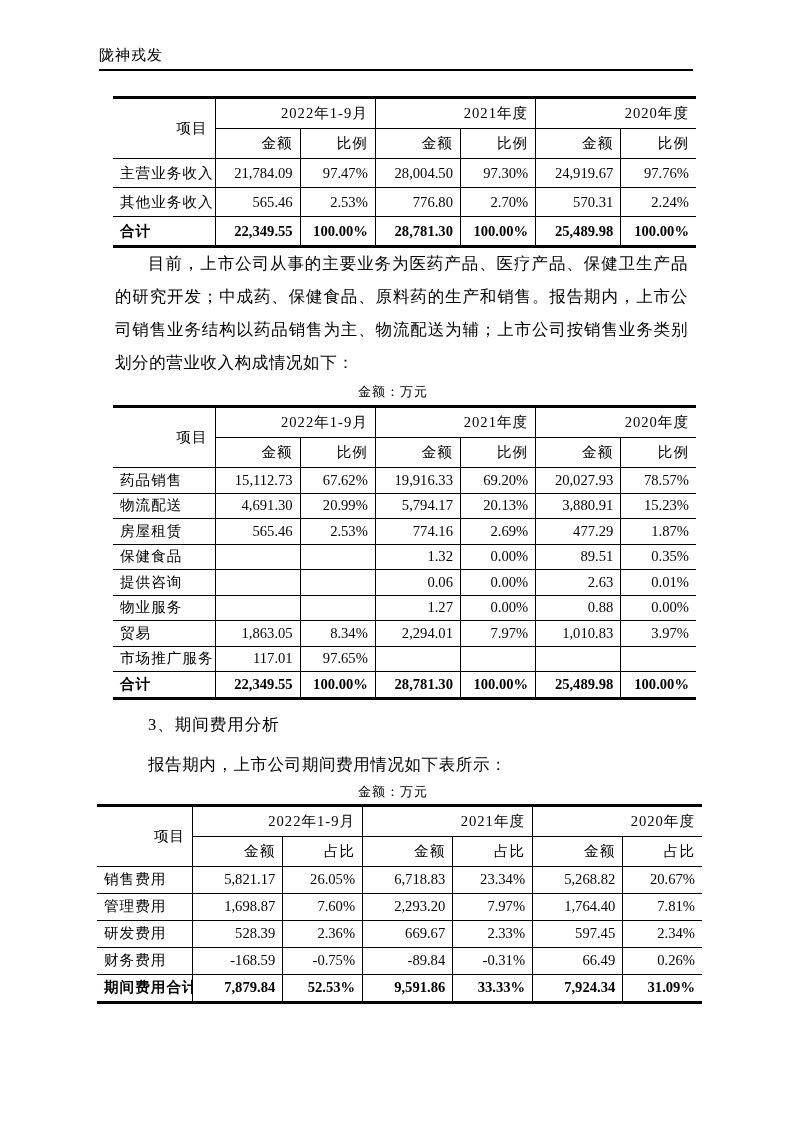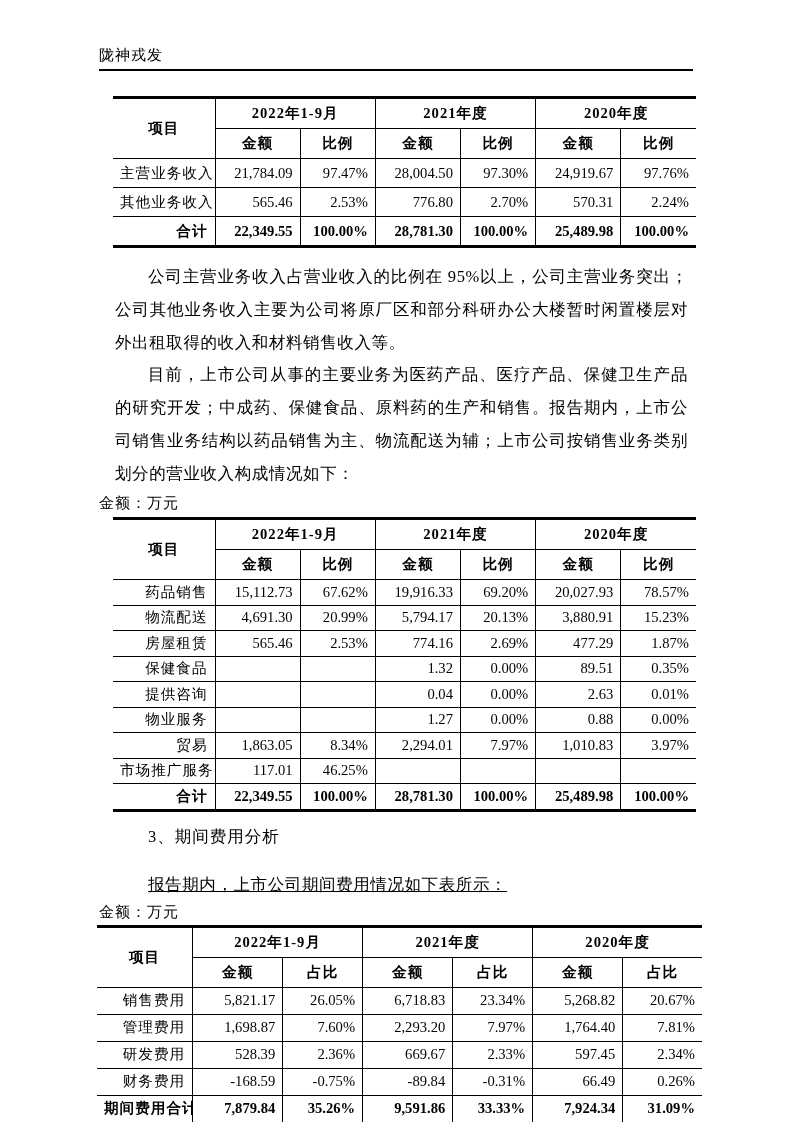--- a/index.html
+++ b/index.html
@@ -34,49 +34,49 @@
   table.doc-table th, table.doc-table td{
     border:1px solid #000;
     padding:1px 7px;
     font-size:14.6px;
     overflow:hidden;
     white-space:nowrap;
   }
   table.doc-table th:first-child, table.doc-table td:first-child{border-left:none;}
   table.doc-table th:last-child,  table.doc-table td:last-child{border-right:none;}
   table.doc-table th{
-    text-align:center;font-weight:bold;height:27px;letter-spacing:1px;
+    text-align:right;font-weight:normal;height:27px;letter-spacing:1px;
   }
   table.doc-table td{height:24px;}
   table.t1 td{height:26px;}
   table.t2 td{height:22.5px;}
-  td.item{text-align:right;letter-spacing:1px;}
+  td.item{text-align:left;letter-spacing:1px;}
   td.num{text-align:right;}
   tr.total td{font-weight:bold;}
   
   .para{
     font-size:16.5px;
     line-height:33px;
     text-align:justify;
     text-indent:2em;
     letter-spacing:0.6px;
     margin:0 0 0 16px;
     width:573px;
   }
   .p1{margin-top:12px;}
   .p2{margin-top:0px;font-family:Liberation Mono, monospace;}
-  .p3{margin-top:20px;margin-bottom:0;text-decoration:underline;}
+  .p3{margin-top:12px;margin-bottom:0;}
   .section-heading{
     font-size:16.5px;
     margin:14px 0 0 49px;
     letter-spacing:1px;
   }
   .unit-label{
-    font-size:15px;
-    text-align:left;
+    font-size:13px;
+    text-align:center;
     margin:3px 6px 4px 0;
     letter-spacing:1px;
   }
   .unit-label.second{margin-top:2px;margin-bottom:3px;}
   .gap-table1{margin-top:25px;}
 </style>
 </head>
 <body>
 
 <div class="page">
@@ -137,21 +137,20 @@
             <td class="num">100.00%</td>
             <td class="num">28,781.30</td>
             <td class="num">100.00%</td>
             <td class="num">25,489.98</td>
             <td class="num">100.00%</td>
           </tr>
         </tbody>
     </table>
   </div>
 
-  <p class="para p1">公司主营业务收入占营业收入的比例在 95%以上，公司主营业务突出；公司其他业务收入主要为公司将原厂区和部分科研办公大楼暂时闲置楼层对外出租取得的收入和材料销售收入等。</p>
 
   <p class="para p2">目前，上市公司从事的主要业务为医药产品、医疗产品、保健卫生产品的研究开发；中成药、保健食品、原料药的生产和销售。报告期内，上市公司销售业务结构以药品销售为主、物流配送为辅；上市公司按销售业务类别划分的营业收入构成情况如下：</p>
 
   <div class="unit-label">金额：万元</div>
 
   <div class="tbl-wrap-indent">
     <table class="doc-table t2">
       <colgroup>
         <col style="width:17.5%">
           <col style="width:14.6%">
@@ -211,21 +210,21 @@
             <td class="num"></td>
             <td class="num">1.32</td>
             <td class="num">0.00%</td>
             <td class="num">89.51</td>
             <td class="num">0.35%</td>
           </tr>
           <tr>
             <td class="item">提供咨询</td>
             <td class="num"></td>
             <td class="num"></td>
-            <td class="num">0.04</td>
+            <td class="num">0.06</td>
             <td class="num">0.00%</td>
             <td class="num">2.63</td>
             <td class="num">0.01%</td>
           </tr>
           <tr>
             <td class="item">物业服务</td>
             <td class="num"></td>
             <td class="num"></td>
             <td class="num">1.27</td>
             <td class="num">0.00%</td>
@@ -237,21 +236,21 @@
             <td class="num">1,863.05</td>
             <td class="num">8.34%</td>
             <td class="num">2,294.01</td>
             <td class="num">7.97%</td>
             <td class="num">1,010.83</td>
             <td class="num">3.97%</td>
           </tr>
           <tr>
             <td class="item">市场推广服务</td>
             <td class="num">117.01</td>
-            <td class="num">46.25%</td>
+            <td class="num">97.65%</td>
             <td class="num"></td>
             <td class="num"></td>
             <td class="num"></td>
             <td class="num"></td>
           </tr>
           <tr class="total">
             <td class="item">合计</td>
             <td class="num">22,349.55</td>
             <td class="num">100.00%</td>
             <td class="num">28,781.30</td>
@@ -329,21 +328,21 @@
             <td class="num">-168.59</td>
             <td class="num">-0.75%</td>
             <td class="num">-89.84</td>
             <td class="num">-0.31%</td>
             <td class="num">66.49</td>
             <td class="num">0.26%</td>
           </tr>
           <tr class="total">
             <td class="item">期间费用合计</td>
             <td class="num">7,879.84</td>
-            <td class="num">35.26%</td>
+            <td class="num">52.53%</td>
             <td class="num">9,591.86</td>
             <td class="num">33.33%</td>
             <td class="num">7,924.34</td>
             <td class="num">31.09%</td>
           </tr>
         </tbody>
     </table>
   </div>
 
 </div>

